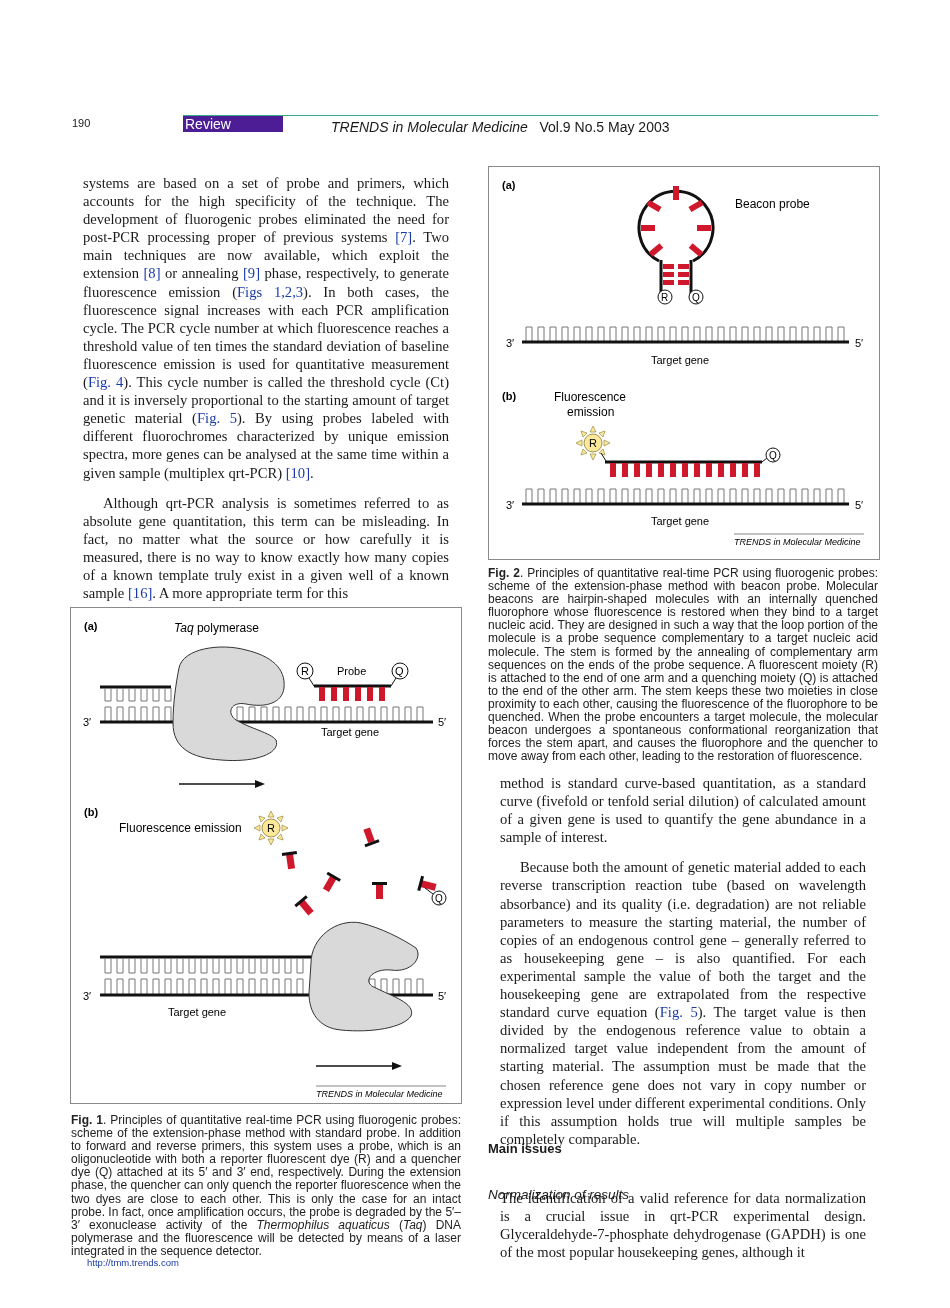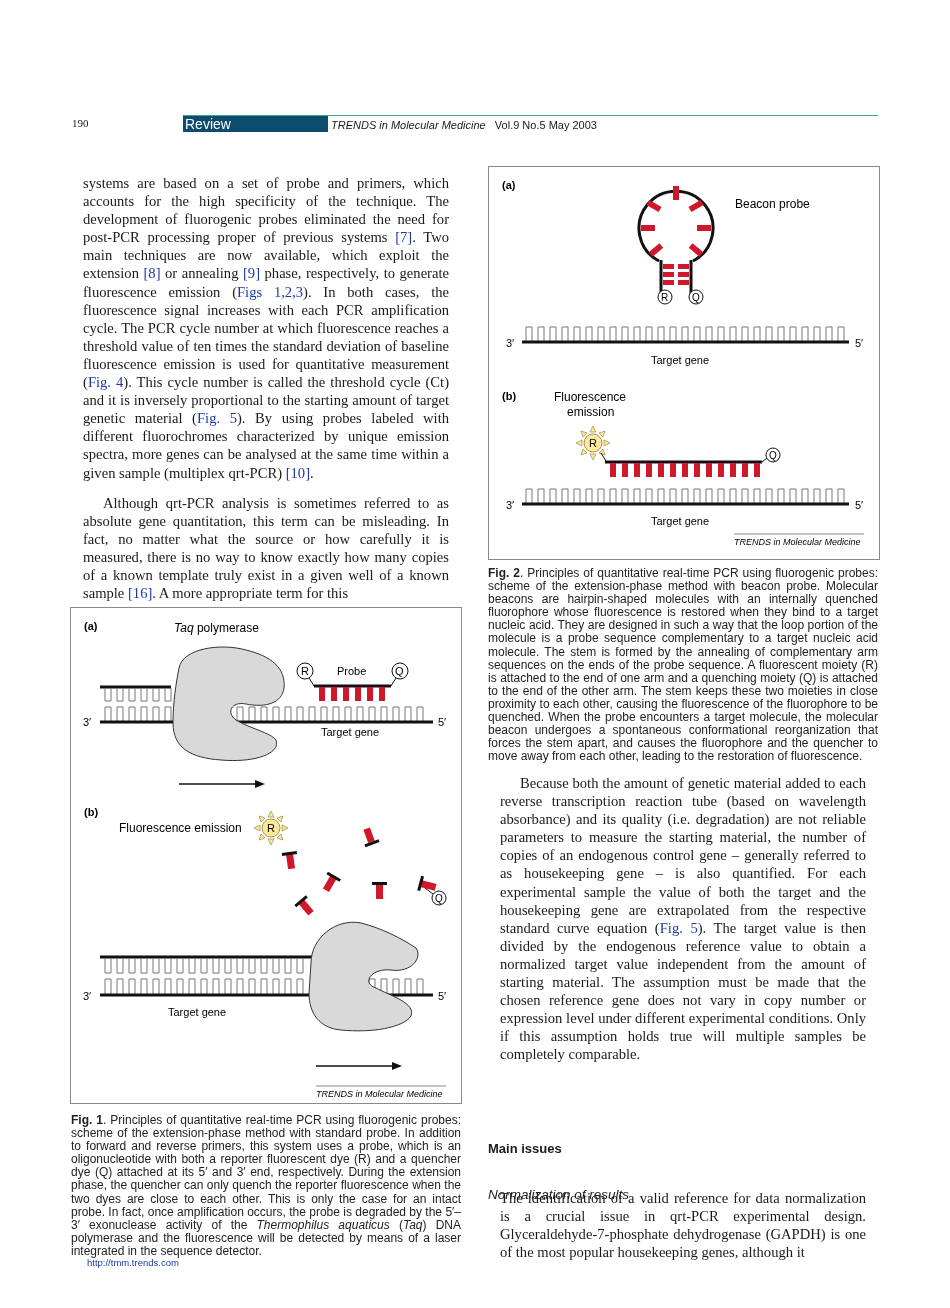--- a/index.html
+++ b/index.html
@@ -1,21 +1,21 @@
 <!DOCTYPE html>
 <html><head>
 <meta charset="utf-8">
 <style>
   html, body { margin:0; padding:0; background:#ffffff; }
   body { width:950px; height:1308px; position:relative; overflow:hidden; font-family:"Liberation Serif", serif; color:#1a1a1a; }
   .abs { position:absolute; }
   .hdr-rule { position:absolute; left:183px; top:115px; width:695px; height:1px; background:#3aa88a; }
-  .hdr-page { position:absolute; left:72px; top:117px; font-family:Liberation Serif, serif; font-size:11px; }
-  .hdr-review { position:absolute; left:183px; top:116px; width:145px; height:16px; background:#0c4a6e; color:#ffffff; font-family:"Liberation Sans", sans-serif; font-size:14px; line-height:16px; padding-left:2px; box-sizing:border-box; }
-  .hdr-journal { position:absolute; left:331px; top:119px; font-family:"Liberation Sans", sans-serif; font-size:11px; }
+  .hdr-page { position:absolute; left:72px; top:117px; font-family:Liberation Sans, sans-serif; font-size:11px; }
+  .hdr-review { position:absolute; left:183px; top:116px; width:100px; height:16px; background:#4c1d95; color:#ffffff; font-family:"Liberation Sans", sans-serif; font-size:14px; line-height:16px; padding-left:2px; box-sizing:border-box; }
+  .hdr-journal { position:absolute; left:331px; top:119px; font-family:"Liberation Sans", sans-serif; font-size:14px; }
   .hdr-journal i { font-style:italic; }
   .body-text { font-family:"Liberation Serif", serif; font-size:14.6px; line-height:18.1px; text-align:justify; }
   .body-text p { margin:12px; }
   .body-text .indent { text-indent:20px; }
   .ref { color:#1a3aa8; }
   .caption { font-family:"Liberation Sans", sans-serif; font-size:12px; line-height:13.1px; text-align:justify; color:#222; }
   .caption b { font-weight:bold; }
   .figbox { position:absolute; border:1px solid #8a8a8a; background:#fff; }
   .h-main { font-family:"Liberation Sans", sans-serif; font-weight:bold; font-size:13px; }
   .h-sub { font-family:"Liberation Sans", sans-serif; font-style:italic; font-size:13.5px;margin-top:28px; }
@@ -363,20 +363,21 @@
     <line x1="245" y1="367" x2="375" y2="367" stroke="#555" stroke-width="0.7"></line>
     <text x="245" y="378" font-size="9" font-style="italic">TRENDS in Molecular Medicine</text>
   </svg>
 </div>
 
 <div class="abs caption" style="left:488px; top:567px; width:390px;">
   <b>Fig. 2</b><span>. Principles of quantitative real-time PCR using fluorogenic probes: scheme of the extension-phase method with beacon probe. Molecular beacons are hairpin-shaped molecules with an internally quenched fluorophore whose fluorescence is restored when they bind to a target nucleic acid. They are designed in such a way that the loop portion of the molecule is a probe sequence complementary to a target nucleic acid molecule. The stem is formed by the annealing of complementary arm sequences on the ends of the probe sequence. A fluorescent moiety (R) is attached to the end of one arm and a quenching moiety (Q) is attached to the end of the other arm. The stem keeps these two moieties in close proximity to each other, causing the fluorescence of the fluorophore to be quenched. When the probe encounters a target molecule, the molecular beacon undergoes a spontaneous conformational reorganization that forces the stem apart, and causes the fluorophore and the quencher to move away from each other, leading to the restoration of fluorescence.</span>
 </div>
 
 <div class="abs body-text" style="left:488px; top:762px; width:390px;">
+  <p>method is standard curve-based quantitation, as a standard curve (fivefold or tenfold serial dilution) of calculated amount of a given gene is used to quantify the gene abundance in a sample of interest.</p>
   <p class="indent">
     <span>Because both the amount of genetic material added to each reverse transcription reaction tube (based on wavelength absorbance) and its quality (i.e. degradation) are not reliable parameters to measure the starting material, the number of copies of an endogenous control gene – generally referred to as housekeeping gene – is also quantified. For each experimental sample the value of both the target and the housekeeping gene are extrapolated from the respective standard curve equation (</span><a class="ref">Fig. 5</a><span>). The target value is then divided by the endogenous reference value to obtain a normalized target value independent from the amount of starting material. The assumption must be made that the chosen reference gene does not vary in copy number or expression level under different experimental conditions. Only if this assumption holds true will multiple samples be completely comparable.</span>
   </p>
 </div>
 
 <div class="abs h-main" style="left:488px; top:1141px;">Main issues</div>
 <div class="abs h-sub" style="left:488px; top:1159px;">Normalization of results</div>
 <div class="abs body-text" style="left:488px; top:1177px; width:390px;">
   <p>The identification of a valid reference for data normalization is a crucial issue in qrt-PCR experimental design. Glyceraldehyde-7-phosphate dehydrogenase (GAPDH) is one of the most popular housekeeping genes, although it</p>
 </div>

